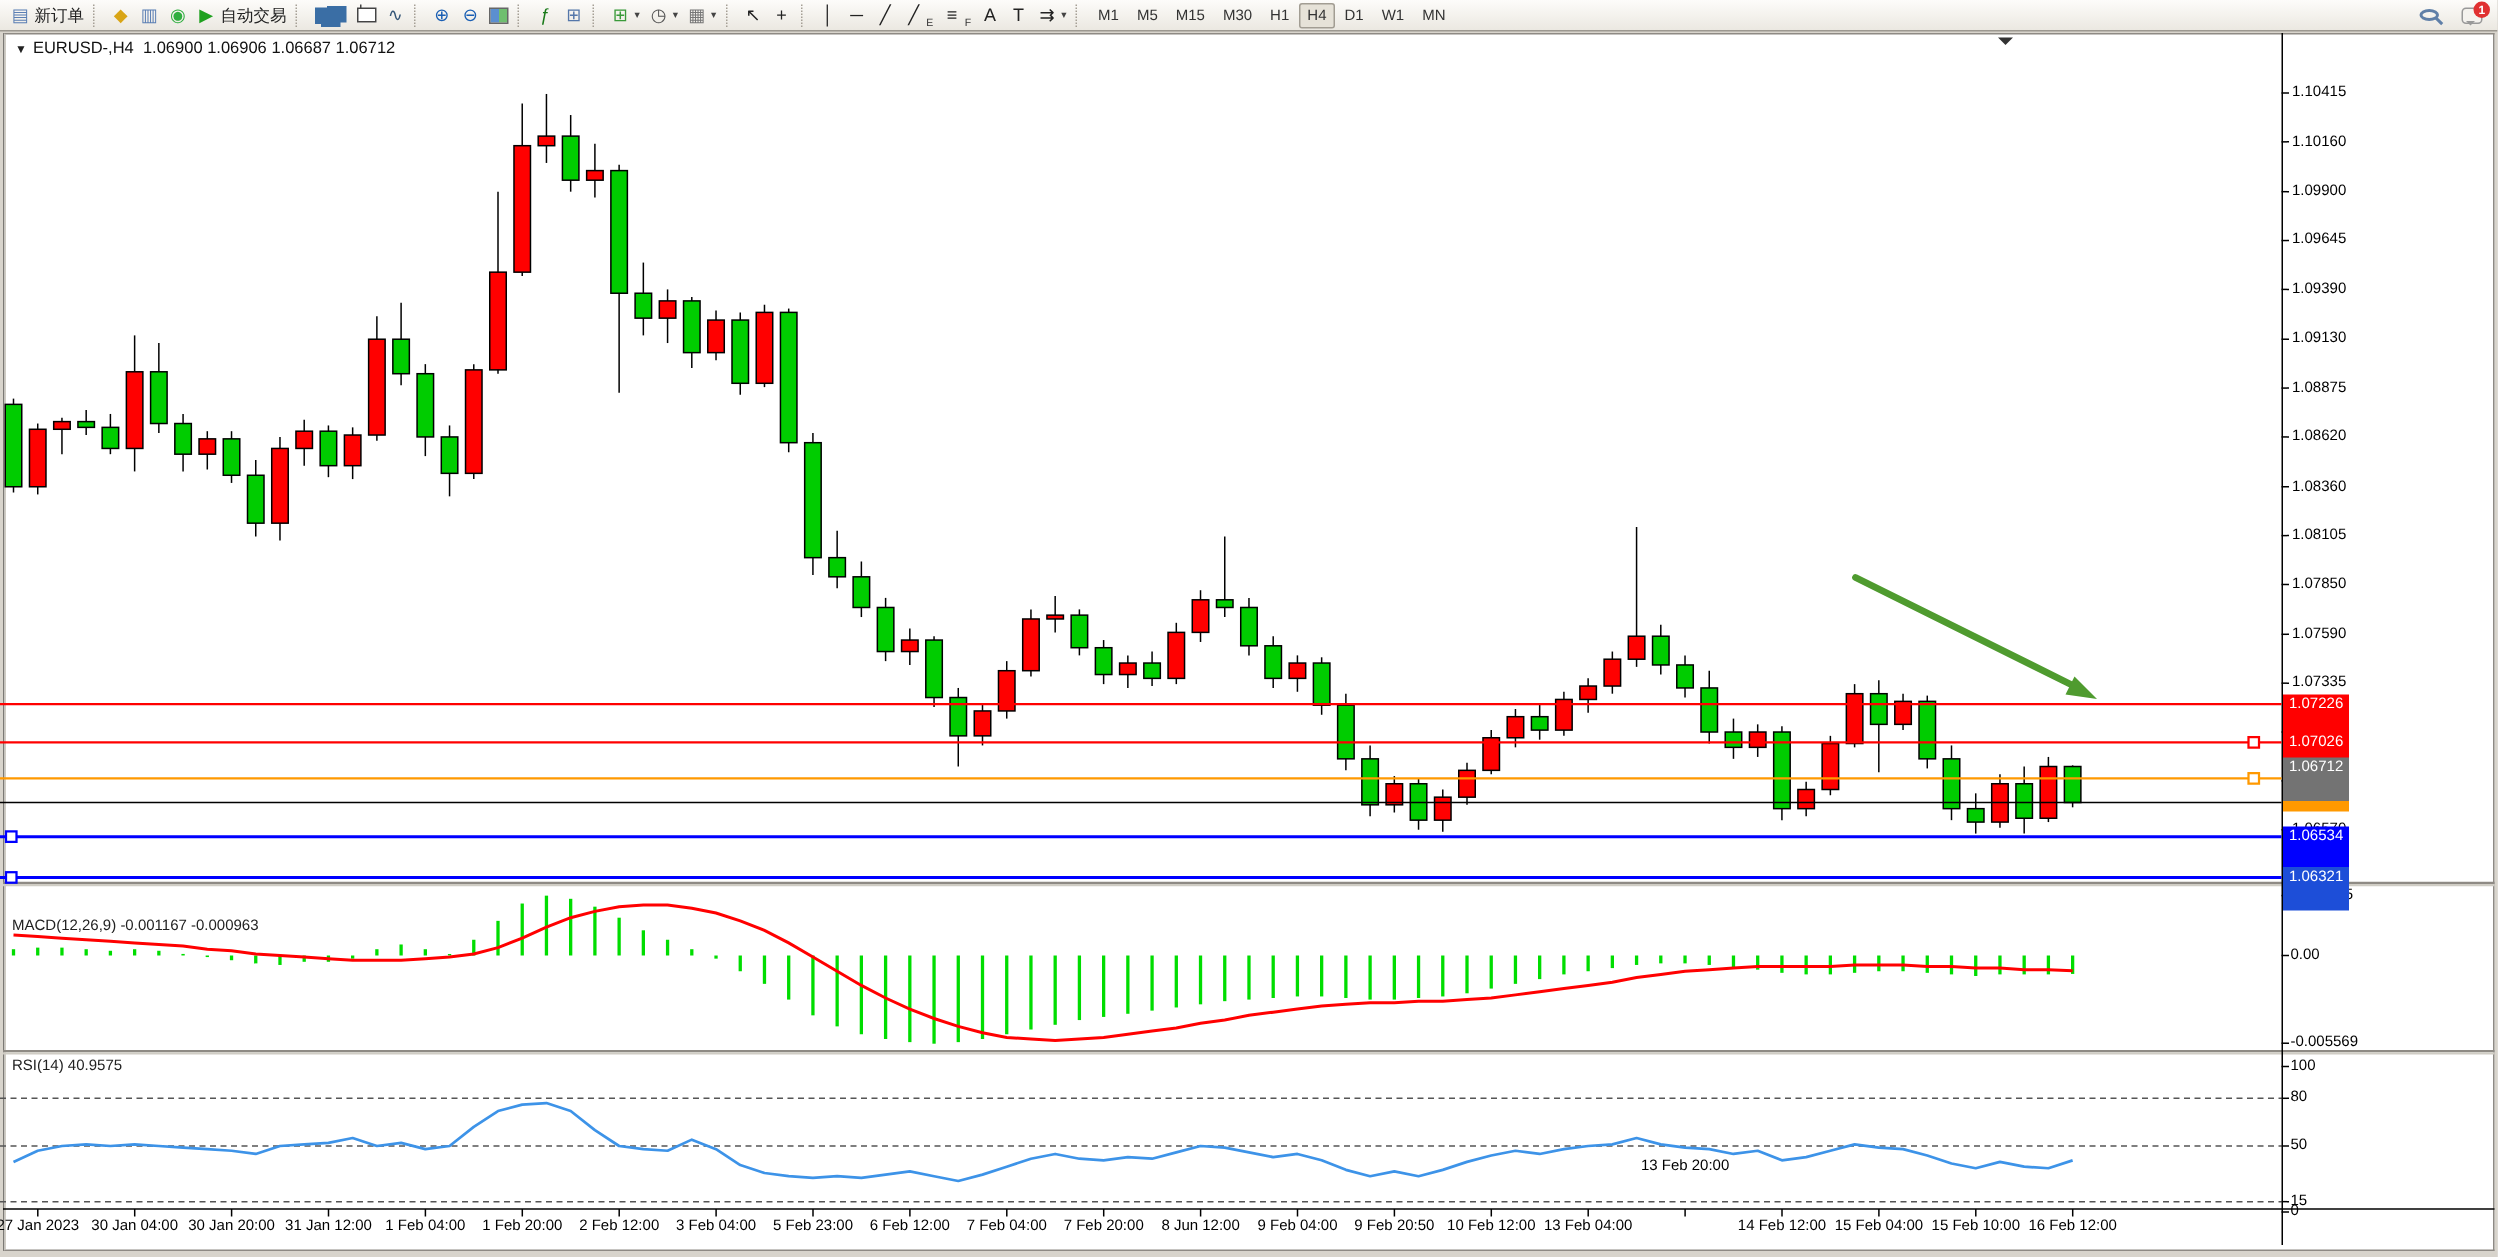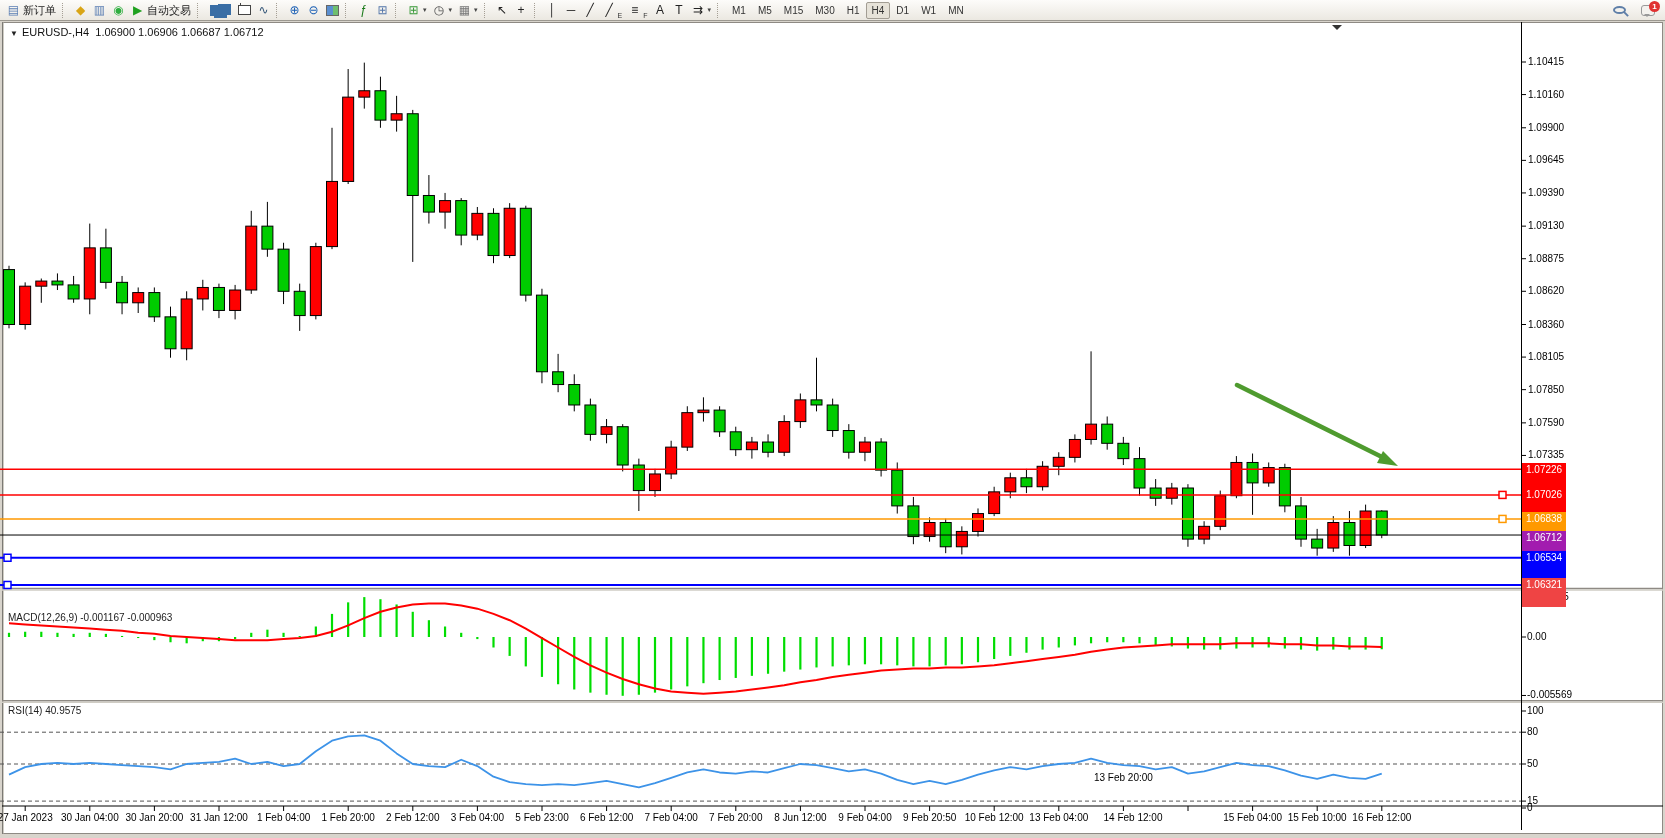--- a/index.html
+++ b/index.html
@@ -508,23 +508,23 @@
   <div class="indlabel" style="top:705px">
     <span>RSI(14)</span>&nbsp;<span>40.9575</span>
   </div>
 
   <div class="shiftmark"></div>
 
   <div id="overlay">
       <div class="chip" style="top: 462.863px; background: rgb(255, 0, 0);">1.07226</div>
       <div class="chip" style="top: 488.411px; background: rgb(255, 0, 0);">1.07026</div>
       <div class="chip" style="top: 512.426px; background: rgb(255, 153, 0);">1.06838</div>
-      <div class="chip" style="top: 531px; background: #a21caf;">1.06712</div>
+      <div class="chip" style="top: 505px; background: #737373;">1.06712</div>
       <div class="chip" style="top: 551.259px; background: rgb(0, 0, 255);">1.06534</div>
-      <div class="chip" style="top: 578.468px; background: #ef4444;">1.06321</div>
+      <div class="chip" style="top: 578.468px; background: #1d4ed8;">1.06321</div>
       <div class="ptick" style="top: 56px;">1.10415</div>
       <div class="ptick" style="top: 88.5737px;">1.10160</div>
       <div class="ptick" style="top: 121.786px;">1.09900</div>
       <div class="ptick" style="top: 154.36px;">1.09645</div>
       <div class="ptick" style="top: 186.933px;">1.09390</div>
       <div class="ptick" style="top: 220.146px;">1.09130</div>
       <div class="ptick" style="top: 252.72px;">1.08875</div>
       <div class="ptick" style="top: 285.293px;">1.08620</div>
       <div class="ptick" style="top: 318.506px;">1.08360</div>
       <div class="ptick" style="top: 351.079px;">1.08105</div>
@@ -553,18 +553,18 @@
       <div class="ttick" style="left: 497px; top: 812px;">5 Feb 23:00</div>
       <div class="ttick" style="left: 561.6px; top: 812px;">6 Feb 12:00</div>
       <div class="ttick" style="left: 626.2px; top: 812px;">7 Feb 04:00</div>
       <div class="ttick" style="left: 690.8px; top: 812px;">7 Feb 20:00</div>
       <div class="ttick" style="left: 755.4px; top: 812px;">8 Jun 12:00</div>
       <div class="ttick" style="left: 820px; top: 812px;">9 Feb 04:00</div>
       <div class="ttick" style="left: 884.6px; top: 812px;">9 Feb 20:50</div>
       <div class="ttick" style="left: 949.2px; top: 812px;">10 Feb 12:00</div>
       <div class="ttick" style="left: 1013.8px; top: 812px;">13 Feb 04:00</div>
       <div class="ttick" style="left: 1078.4px; top: 772px;">13 Feb 20:00</div>
-      <div class="ttick" style="left: 1088px; top: 812px; text-align: center;">14 Feb 12:00</div>
+      <div class="ttick" style="left: 1143px; top: 812px; text-align: center;">14 Feb 12:00</div>
       <div class="ttick" style="left: 1207.6px; top: 812px;">15 Feb 04:00</div>
       <div class="ttick" style="left: 1272.2px; top: 812px;">15 Feb 10:00</div>
       <div class="ttick" style="left: 1336.8px; top: 812px;">16 Feb 12:00</div>
     </div>
 </div>
 
 </body></html>

